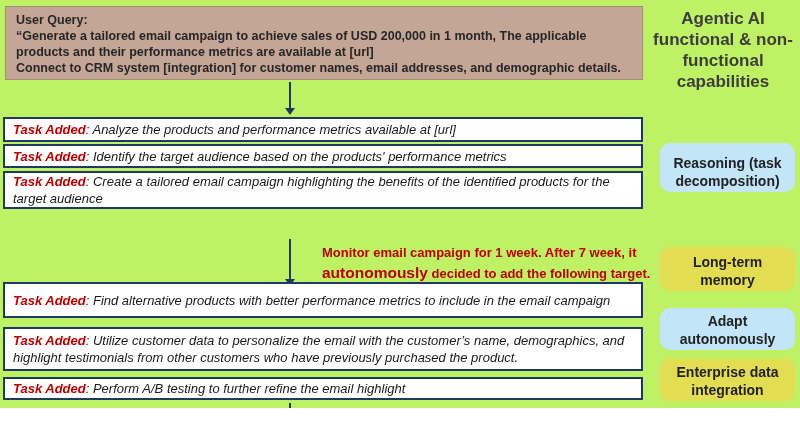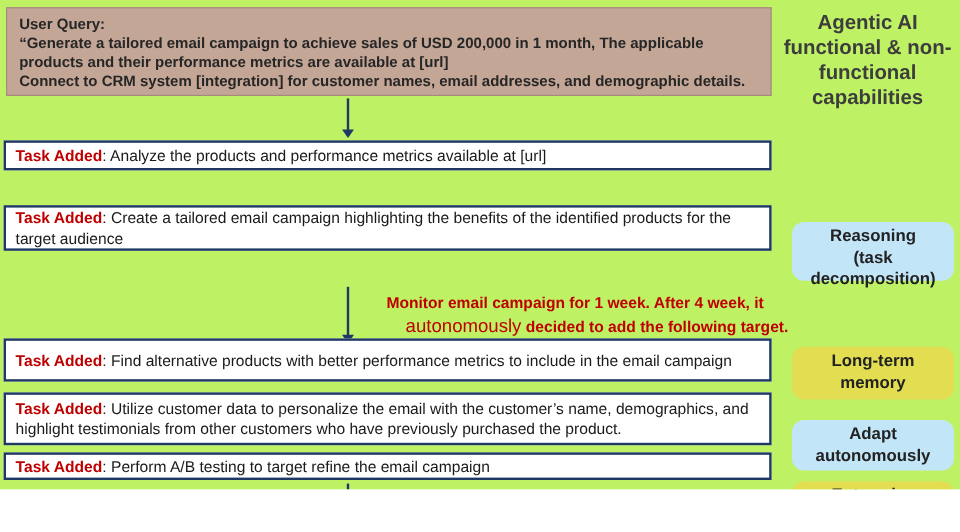--- a/index.html
+++ b/index.html
@@ -20,21 +20,21 @@
   }
 
   
   .task-box {
     position:absolute; left:3px; width:640px;
     box-sizing:border-box;
     background:#ffffff;
     border:2px solid var(--box-border);
     padding:2px 8px;
     font-size:13px; color:#1a1a1a; line-height:17px;
-    display:flex; align-items:center;
+    display:flex; align-items:center;font-style:italic;
   }
   .task-box p { margin:0; }
   .task-label { color:var(--task-label-red); font-weight:700; }
 
   
   .arrow { position:absolute; width:12px; }
   .arrow-line {
     position:absolute; left:5px; top:0; bottom:5px; width:2px;
     background:var(--arrow);
   }
@@ -43,34 +43,34 @@
     border-left:5px solid transparent;
     border-right:5px solid transparent;
     border-top:7px solid var(--arrow);
   }
 
   
   .annotation {
     position:absolute; left:322px; top:243px; width:348px;
     color:var(--annotation-red); font-size:13px; font-weight:600; line-height:20px;
   }
-  .annotation .bold-word { font-size:15.5px; font-weight:400;margin-left:16px; }
+  .annotation .bold-word { font-size:15.5px; font-weight:700; }
 
   
   .sidebar-heading {
     position:absolute; left:648px; top:8px; width:150px;
     text-align:center; color:#3d3d3d;
     font-size:17px; line-height:21px; font-weight:700;
   }
   .cap-box {
     position:absolute; left:660px; width:135px;
     box-sizing:border-box; border-radius:10px;
-    display:flex; align-items:flex-start; justify-content:center;
-    text-align:center; padding:2px 22px;
-    font-size:14px; font-weight:600; color:#222222; line-height:18px;margin-top:42px;
+    display:flex; align-items:flex-end; justify-content:center;
+    text-align:center; padding:2px 6px;
+    font-size:14px; font-weight:600; color:#222222; line-height:18px;
   }
   .cap-box[data-color="blue"]   { background:var(--capability-blue); }
   .cap-box[data-color="yellow"] { background:var(--capability-yellow); }
 </style>
 </head>
 <body>
 
 <div class="canvas">
 
   <div class="user-query-box">
@@ -80,42 +80,45 @@
   </div>
 
   <div class="arrow" style="left:284px; top:82px; height:33px">
     <div class="arrow-line"></div>
     <div class="arrow-head"></div>
   </div>
 
   <div class="task-box" style="top:117px; height:25px">
     <p><span class="task-label">Task Added</span><span>: </span><span>Analyze the products and performance metrics available at [url]</span></p>
   </div>
+  <div class="task-box" style="top:144px; height:24px">
+    <p><span class="task-label">Task Added</span><span>: </span><span>Identify the target audience based on the products' performance metrics</span></p>
+  </div>
   <div class="task-box" style="top:171px; height:38px">
     <p><span class="task-label">Task Added</span><span>: </span><span>Create a tailored email campaign highlighting the benefits of the identified products for the target audience</span></p>
   </div>
 
   <div class="arrow" style="left:284px; top:239px; height:47px">
     <div class="arrow-line"></div>
     <div class="arrow-head"></div>
   </div>
 
   <div class="annotation">
-    <span>Monitor email campaign for 1 week. After 4 week, it</span><br>
+    <span>Monitor email campaign for 1 week. After 7 week, it</span><br>
     <span class="bold-word">autonomously</span><span> decided to add the following target.</span>
   </div>
 
   <div class="task-box" style="top:282px; height:36px">
     <p><span class="task-label">Task Added</span><span>: </span><span>Find alternative products with better performance metrics to include in the email campaign</span></p>
   </div>
   <div class="task-box" style="top:327px; height:44px">
     <p><span class="task-label">Task Added</span><span>: </span><span>Utilize customer data to personalize the email with the customer’s name, demographics, and highlight testimonials from other customers who have previously purchased the product.</span></p>
   </div>
   <div class="task-box" style="top:377px; height:23px">
-    <p><span class="task-label">Task Added</span><span>: </span><span>Perform A/B testing to target refine the email campaign</span></p>
+    <p><span class="task-label">Task Added</span><span>: </span><span>Perform A/B testing to further refine the email highlight</span></p>
   </div>
 
   <div class="arrow" style="left:284px; top:403px; height:36px">
     <div class="arrow-line"></div>
     <div class="arrow-head"></div>
   </div>
 
   <div class="sidebar-heading">Agentic AI functional &amp; non-functional capabilities</div>
 
   <div class="cap-box" style="top:143px; height:49px" data-color="blue">

